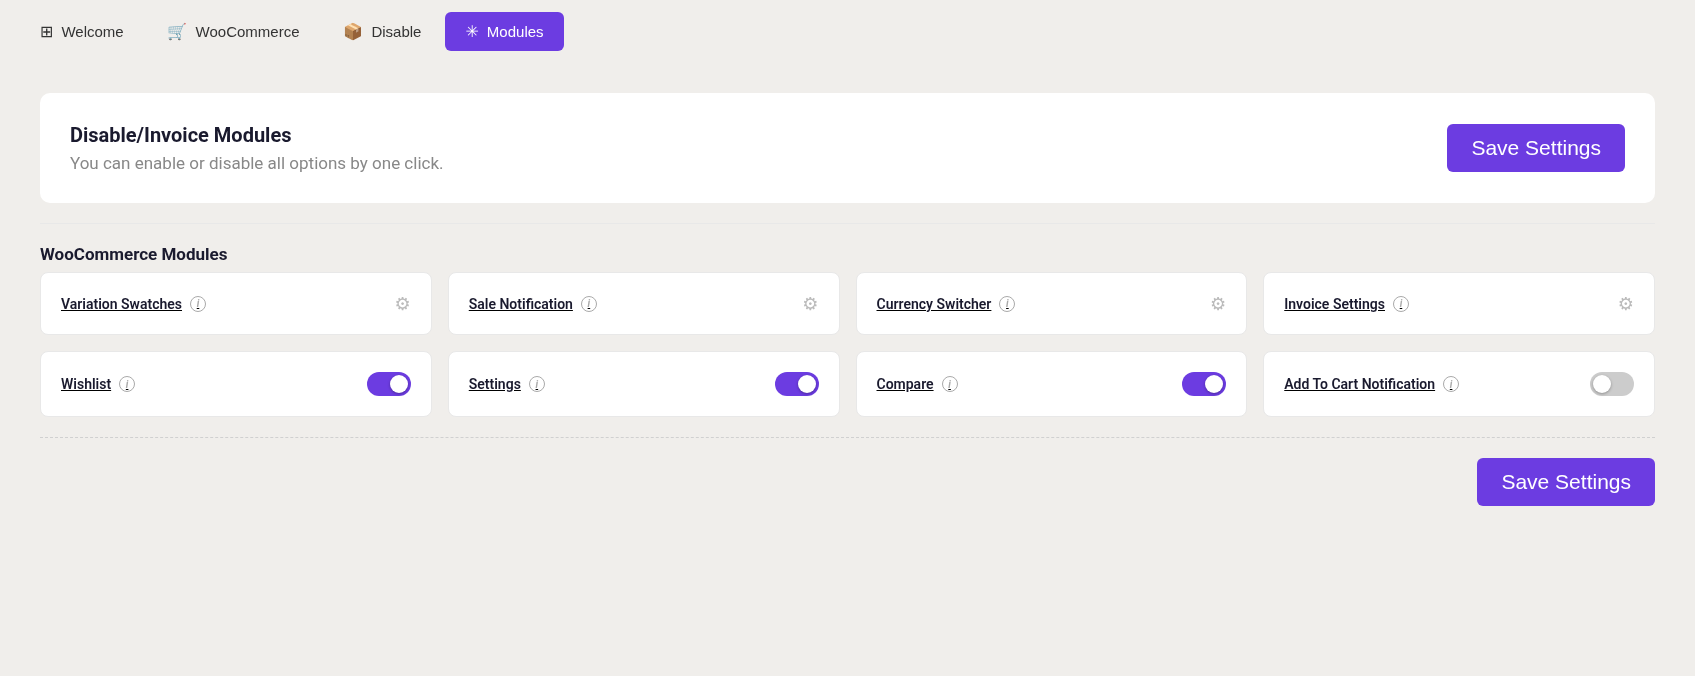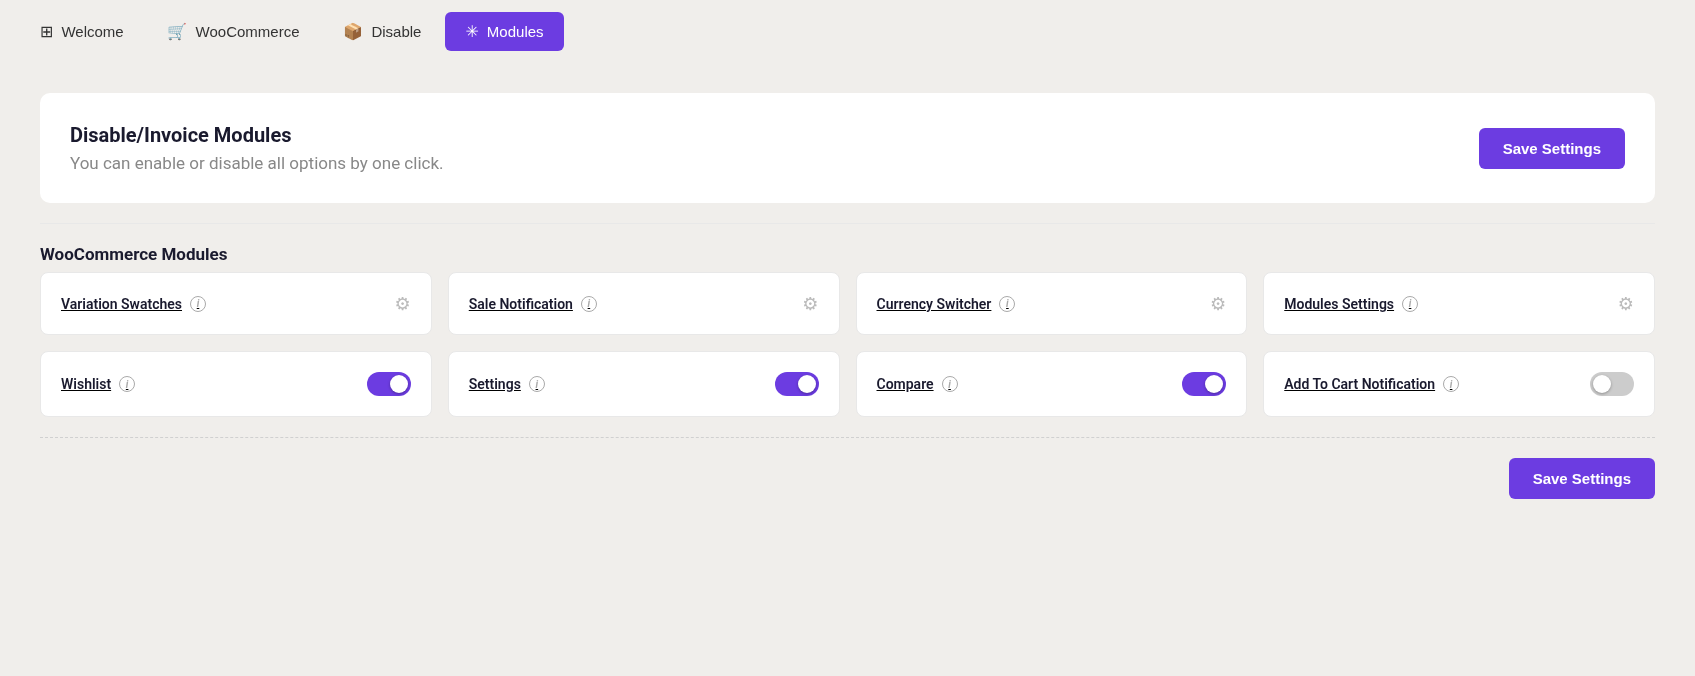--- a/index.html
+++ b/index.html
@@ -74,22 +74,22 @@
       font-size: 17px;
       color: #888;
     }
 
     .save-btn {
       background: #6c3ce1;
       color: #fff;
       border: none;
       border-radius: 6px;
       padding: 12px 24px;
-      font-size: 15px;
-      font-weight: 700;
+      font-size: 21px;
+      font-weight: 400;
       cursor: pointer;
     }
 
     
     .divider {
       border: none;
       border-top: 1px solid #e8e8e8;
       margin: 10px 0 20px 0;
     }
 
@@ -276,21 +276,21 @@
     <div class="module-card">
       <div class="module-left">
         <span class="module-name">Currency Switcher</span>
         <span class="info-icon">i</span>
       </div>
       <span class="gear-icon">⚙</span>
     </div>
 
     <div class="module-card">
       <div class="module-left">
-        <span class="module-name">Modules Settings</span>
+        <span class="module-name">Invoice Settings</span>
         <span class="info-icon">i</span>
       </div>
       <span class="gear-icon">⚙</span>
     </div>
 
   </div>
 
   <div class="modules-grid">
 
     <div class="module-card">

